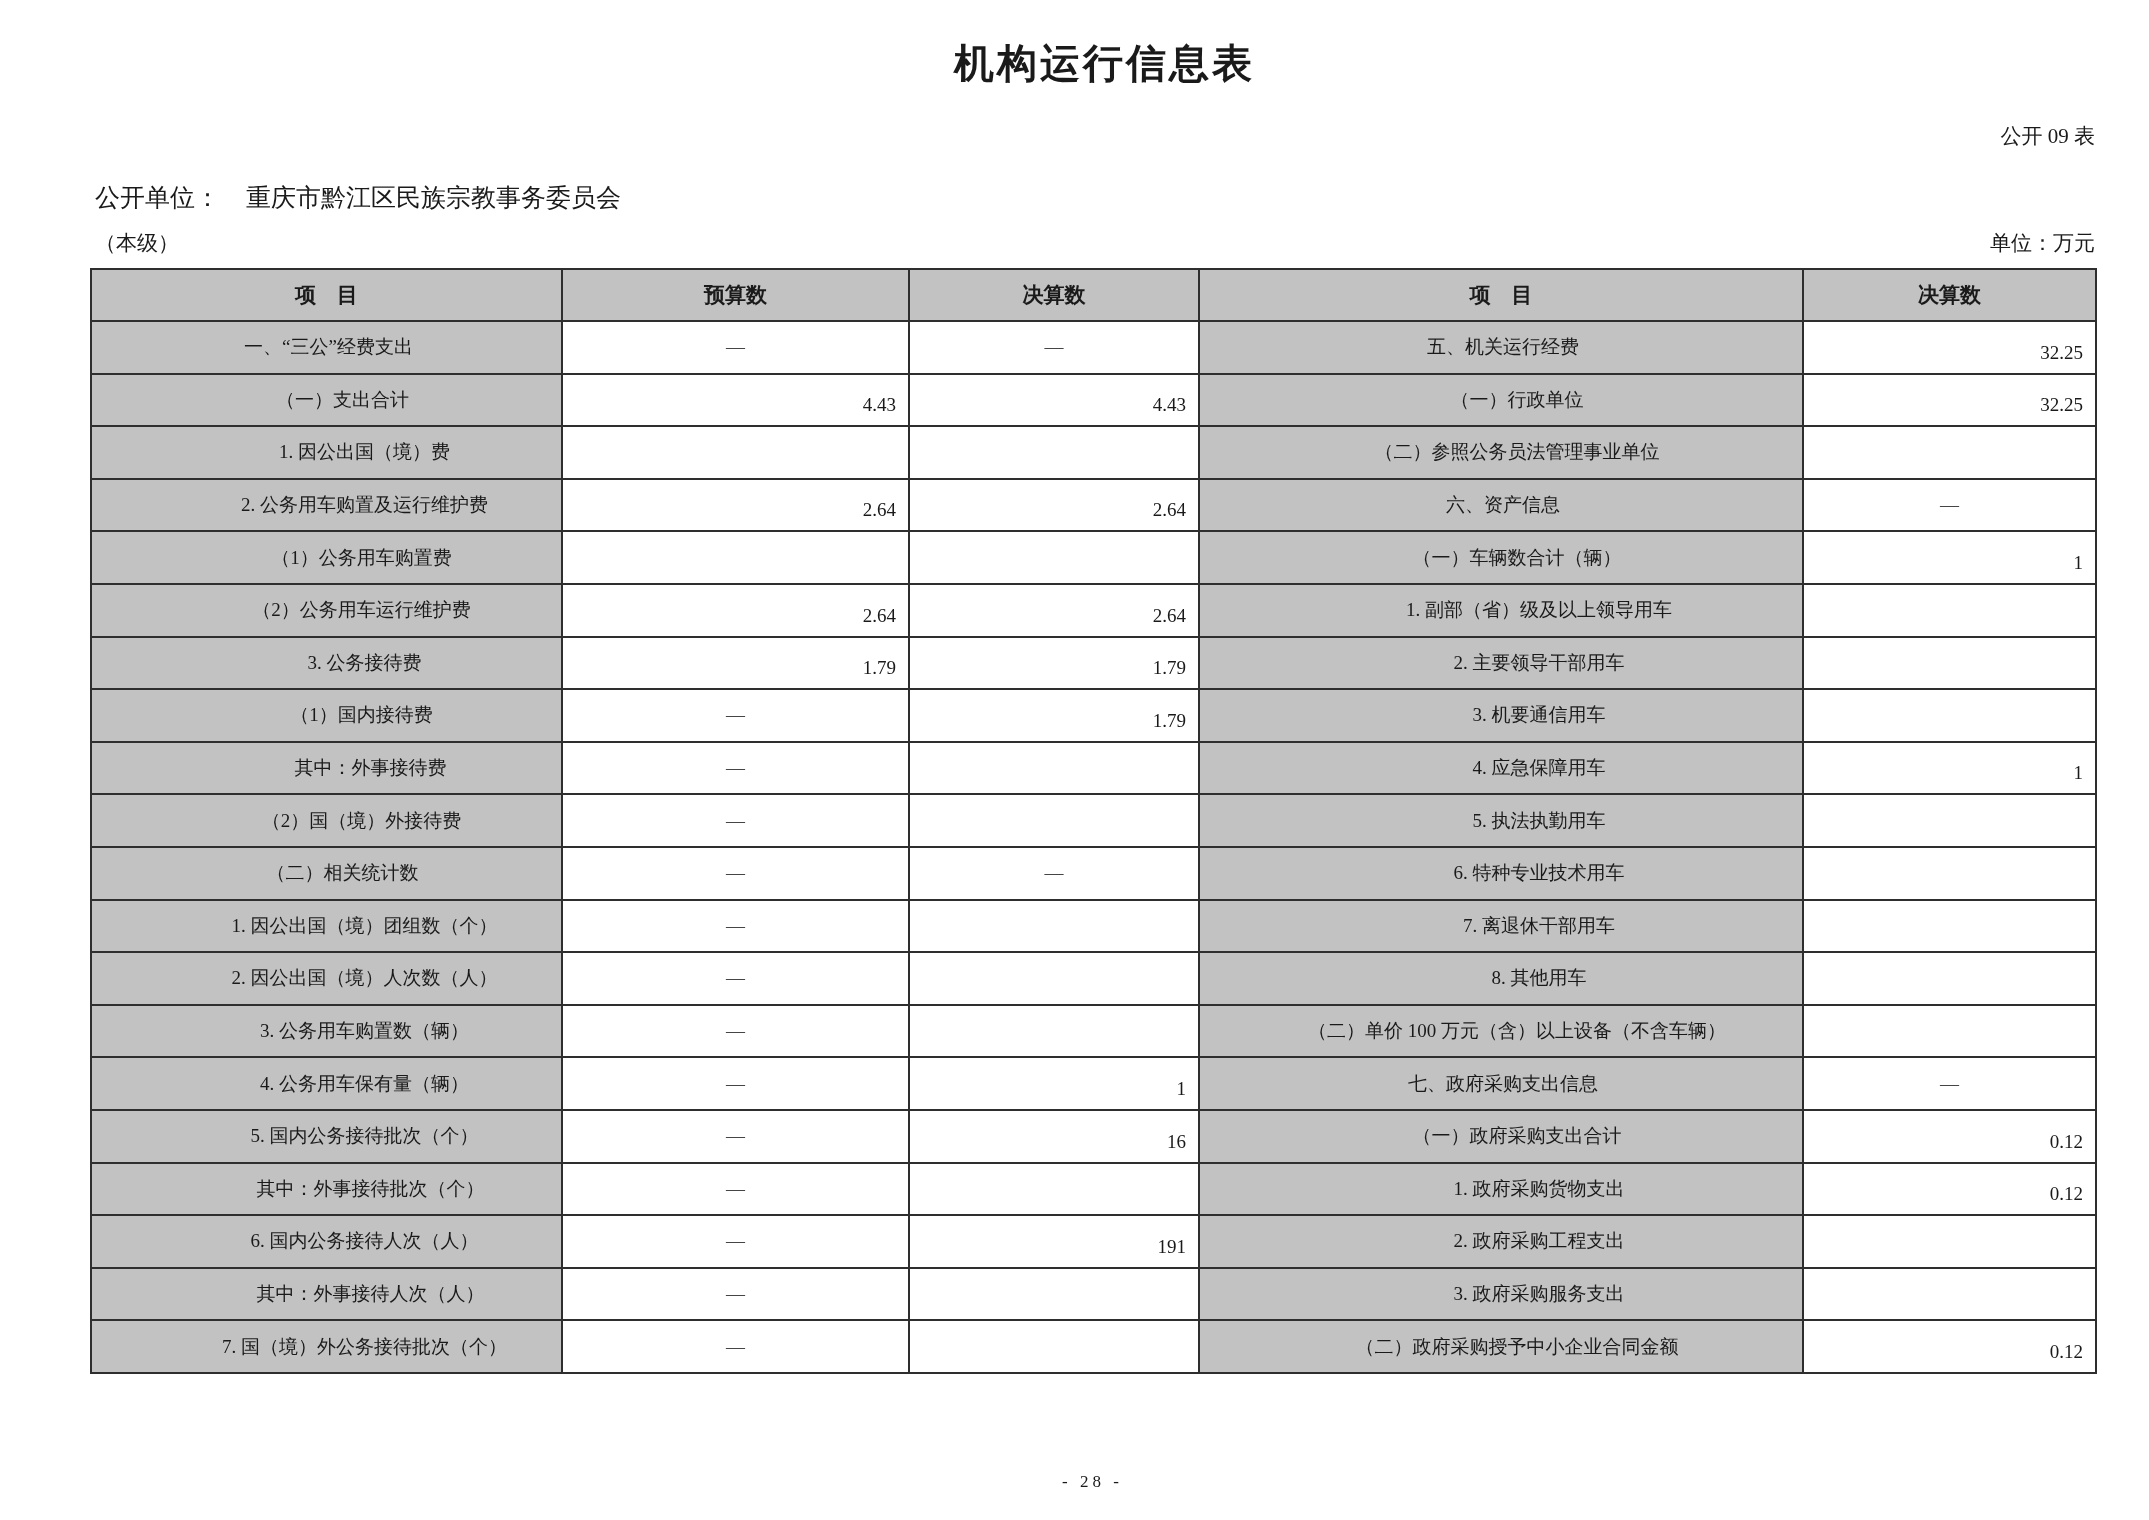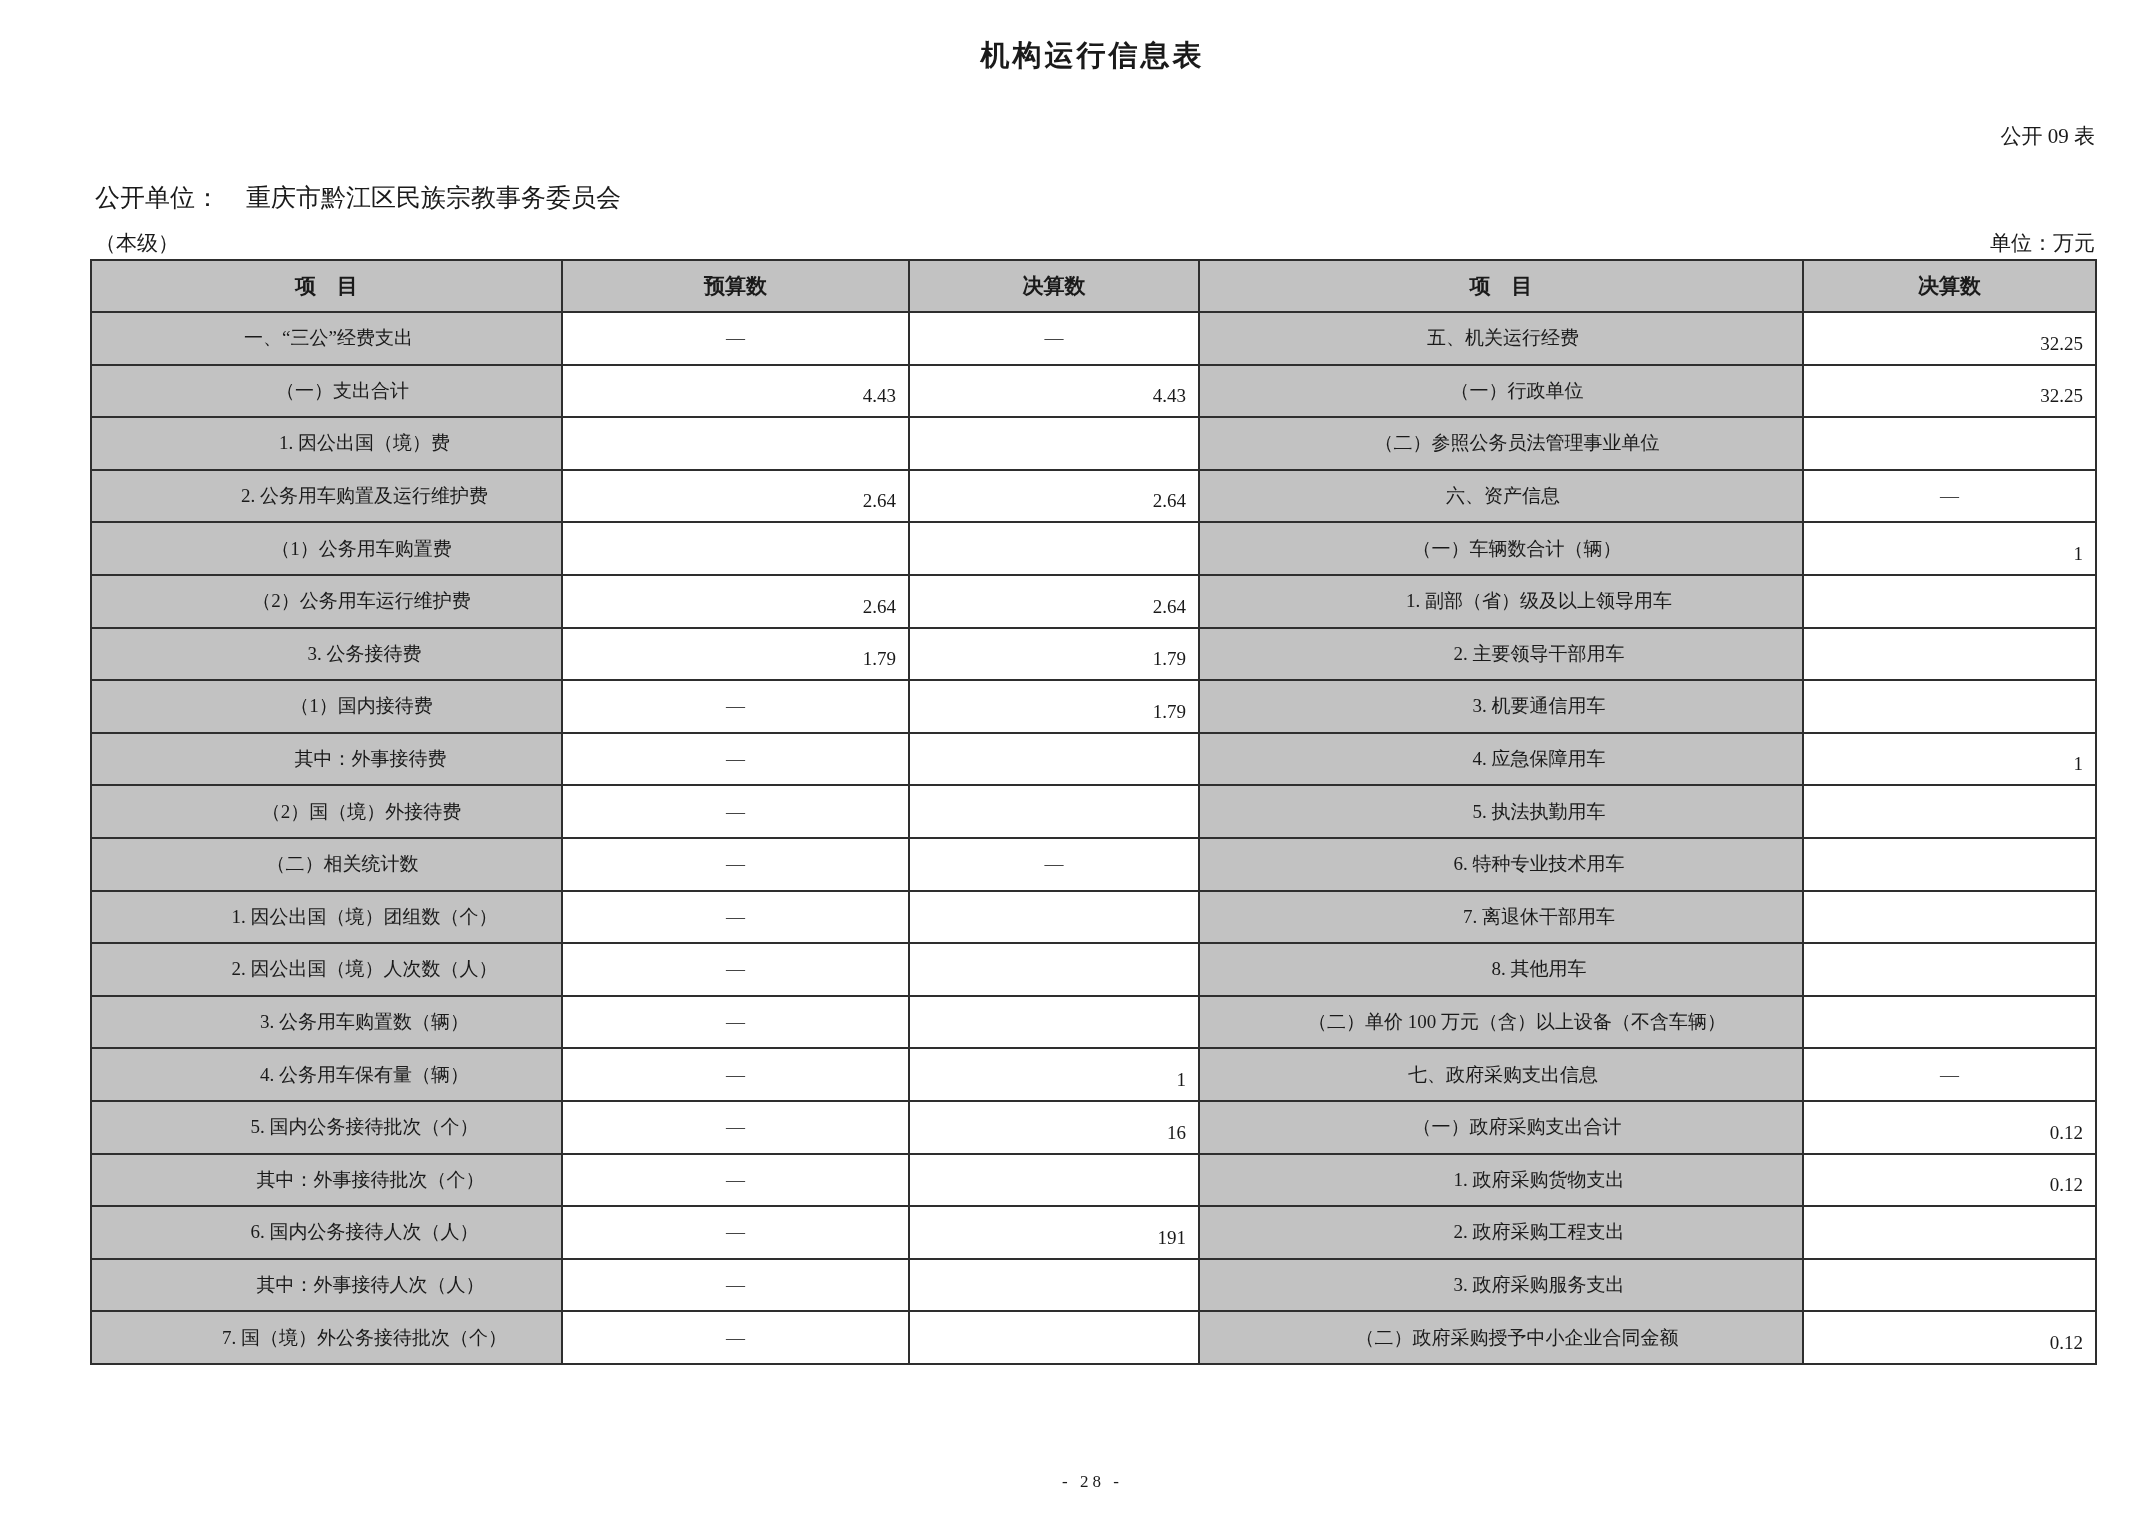--- a/index.html
+++ b/index.html
@@ -5,23 +5,23 @@
   * { margin: 0; padding: 0; box-sizing: border-box; }
   html, body { width: 2149px; height: 1520px; background: #ffffff; }
   body {
     position: relative;
     font-family: "Liberation Serif", "DejaVu Serif", serif;
     color: #1a1a1a;
     overflow: hidden;
   }
   .title {
     position: absolute;
-    left: 90px; top: 36px; width: 2005px;
-    text-align: center;
-    font-size: 29px;
+    left: 102px; top: 36px; width: 2005px;
+    text-align: center;
+    font-size: 40px;
     font-weight: bold;
     letter-spacing: 3px;
   }
   .form-code {
     position: absolute;
     left: 90px; top: 122px; width: 2005px;
     text-align: right;
     font-size: 21px;
   }
   .publisher {
@@ -36,21 +36,21 @@
     font-size: 21px;
   }
   .unit-note {
     position: absolute;
     left: 90px; top: 229px; width: 2005px;
     text-align: right;
     font-size: 21px;
   }
   table.info-table {
     position: absolute;
-    left: 90px; top: 259px;
+    left: 90px; top: 268px;
     width: 2005px;
     border-collapse: collapse;
     table-layout: fixed;
   }
   .info-table th, .info-table td {
     border: 2px solid #2e2e2e;
     overflow: hidden;
     white-space: nowrap;
   }
   .info-table thead th {

